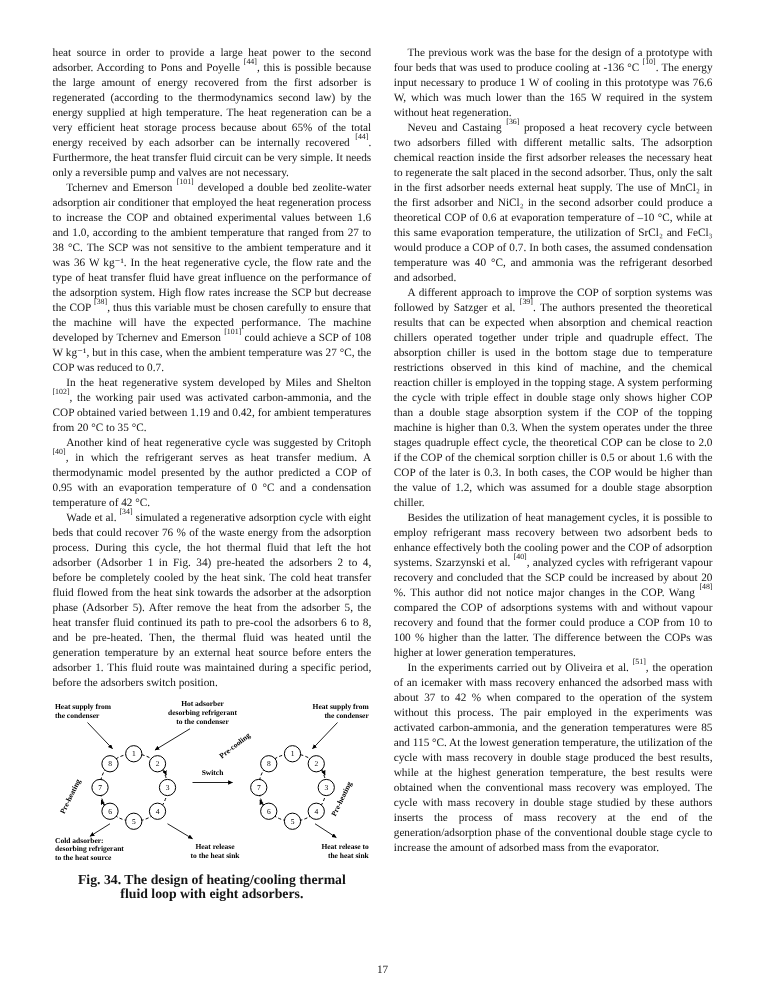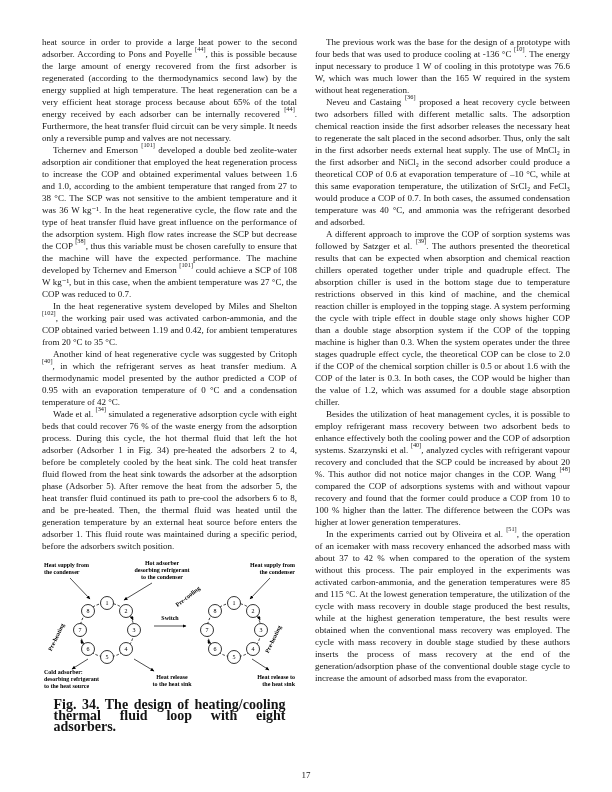--- a/index.html
+++ b/index.html
@@ -15,22 +15,22 @@
   }
   .columns { display:flex; gap:18px; }
   .col { width:255px; font-size:9px; line-height:12px; text-align:justify; }
   .col p { margin:0; text-indent:11px; }
   .col p.no-indent { text-indent:0; }
   sup.ref { font-size:0.70em; line-height:0; position:relative; top:-0.38em; }
   .figure-block { margin-top:6px; }
   .figure-block svg { display:block; margin:0 auto; }
   .fig-caption {
     width:232px; margin:3px auto 0 auto;
-    font-weight:bold;
-    font-size:14px; line-height:11px;
+    text-align:center; font-weight:bold;
+    font-size:11px; line-height:11px;
   }
   .page-number {
     position:absolute; left:0; bottom:12px; width:100%;
     text-align:center; font-size:9px;
   }
   
   .ring { fill:none; stroke:#000; stroke-width:0.8; stroke-dasharray:2.5 1.8; }
   .node { fill:#fff; stroke:#000; stroke-width:0.8; }
   .num  { font-size:6px; text-anchor:middle; font-family:"Liberation Serif",serif; }
   .flab { font-size:6px; font-weight:bold; font-family:"Liberation Serif",serif; }

